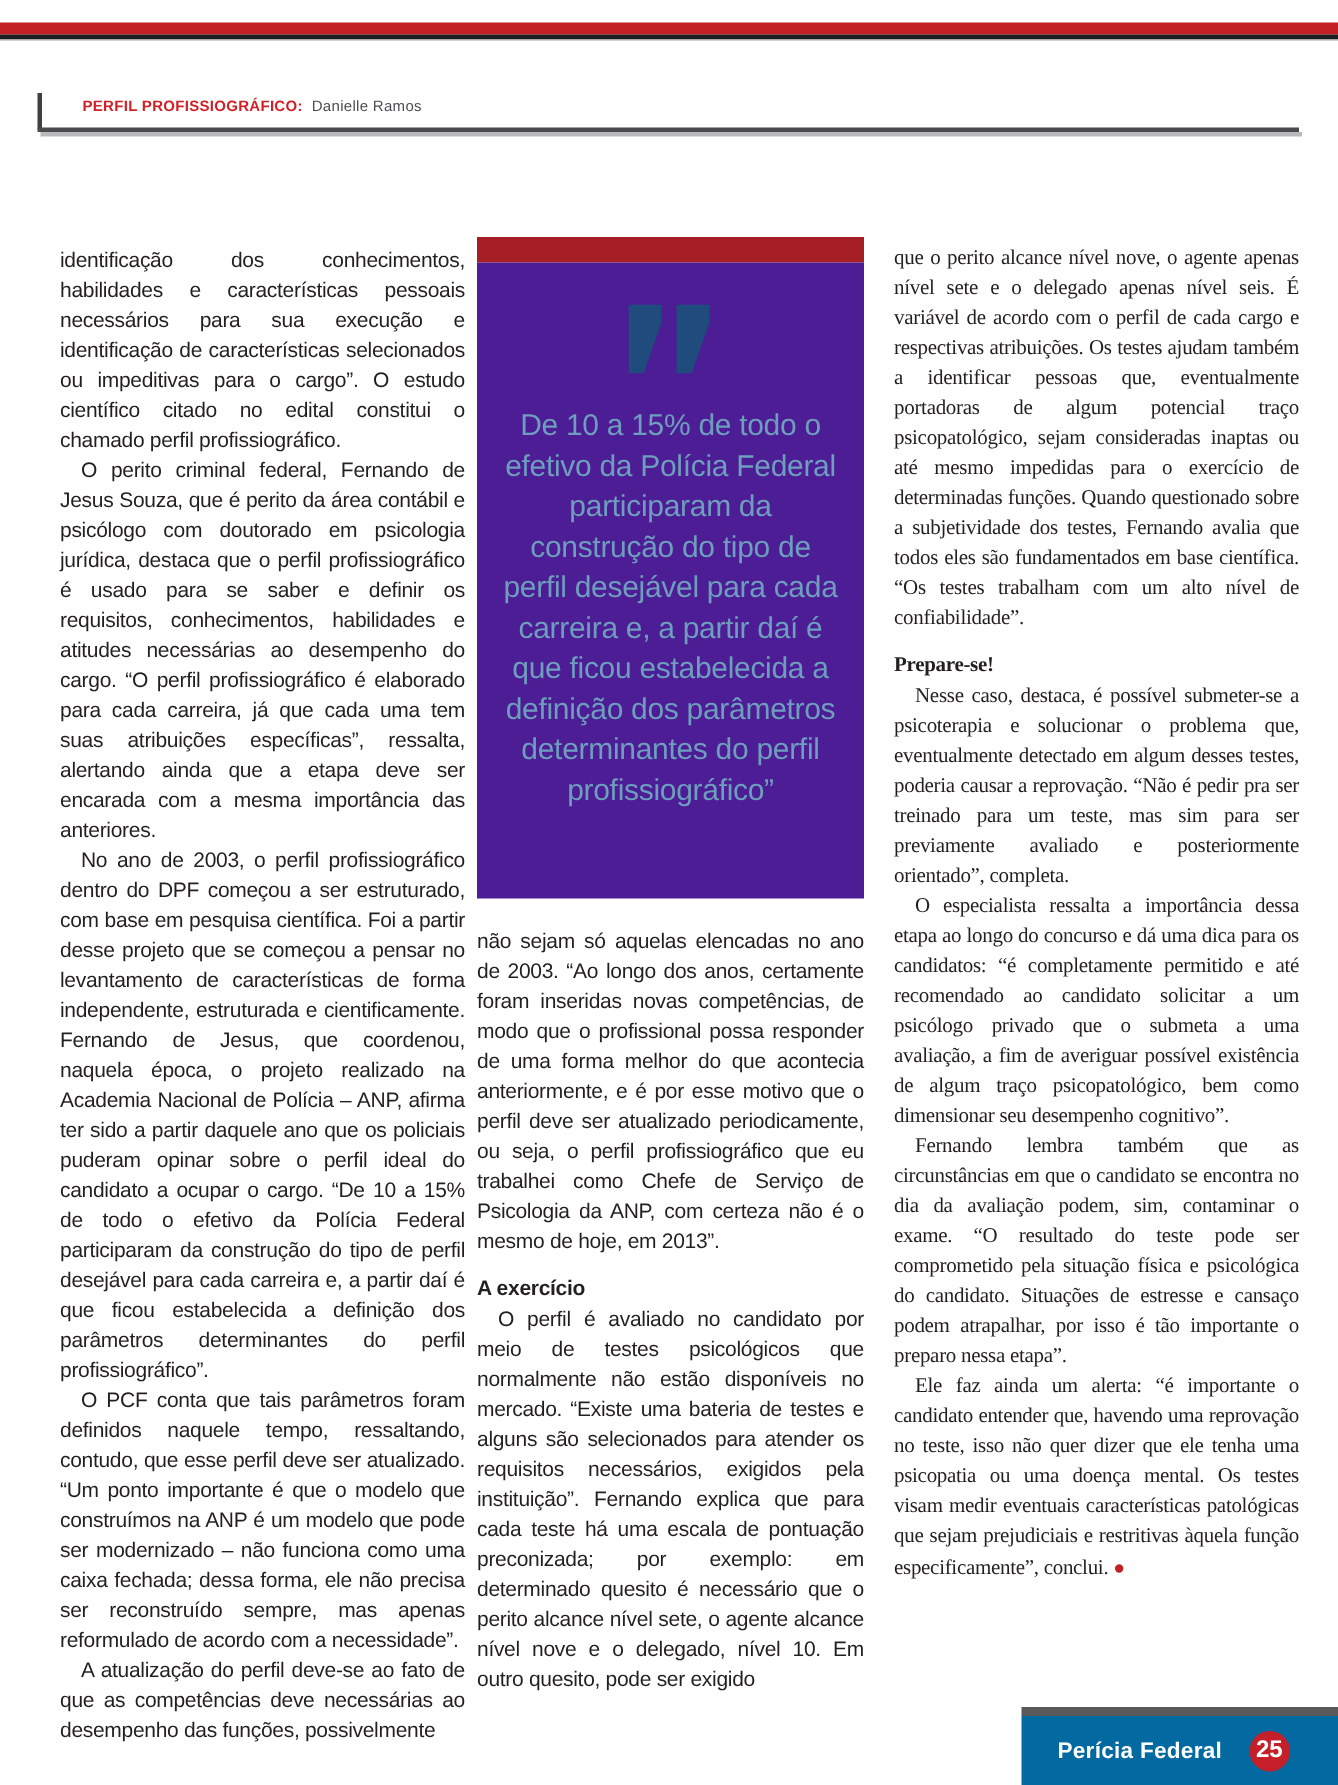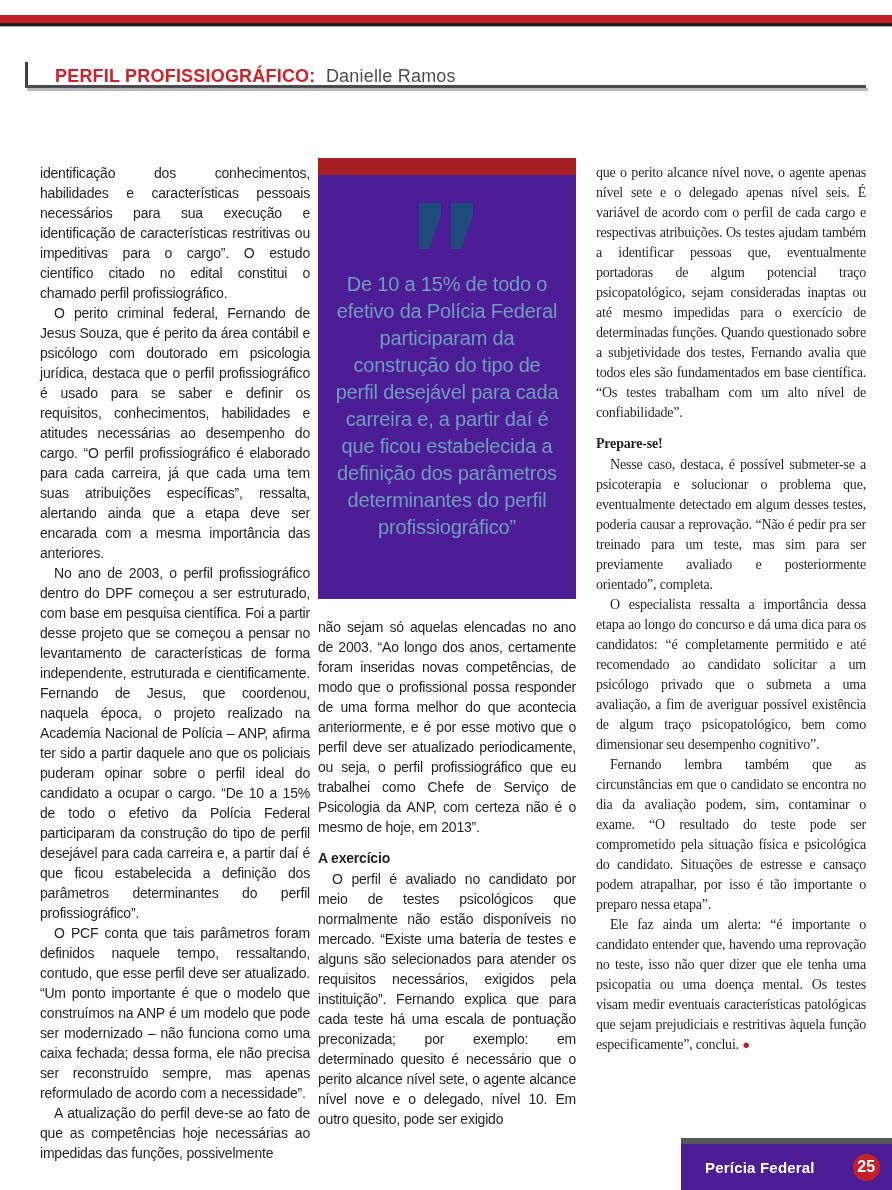--- a/index.html
+++ b/index.html
@@ -7,21 +7,21 @@
     position:relative;width:892px;height:1190px;background:#ffffff;overflow:hidden;
     font-family:"Liberation Sans","DejaVu Sans",sans-serif;color:#231f20;
   }
   
   .topbar-red{position:absolute;left:0;top:15px;width:892px;height:8px;background:#c32026;}
   .topbar-black{position:absolute;left:0;top:23px;width:892px;height:3px;background:#1d1d1f;}
   .topbar-gray{position:absolute;left:0;top:26px;width:892px;height:1px;background:#a8a8a8;}
   
   .kicker{position:absolute;left:25px;top:62px;width:841px;height:24px;}
   .kicker-bar{position:absolute;left:0;top:0;width:3px;height:24px;background:#3f3f41;}
-  .kicker-text{position:absolute;left:30px;top:4px;font-size:18px;letter-spacing:0.2px;white-space:nowrap;}
+  .kicker-text{position:absolute;left:30px;top:4px;font-size:10px;letter-spacing:0.2px;white-space:nowrap;}
   .kicker-label{color:#d22027;font-weight:bold;}
   .kicker-author{color:#4d4d4f;}
   .kicker-rule{position:absolute;left:25px;top:85px;width:841px;height:3px;background:#4b4b4d;box-shadow:2px 3px 0 #b9b9bb;}
   
   .col{position:absolute;text-align:justify;font-size:14px;line-height:20px;letter-spacing:-0.2px;}
   .col p{margin:0;}
   .col p.indent{text-indent:14px;}
   .col .heading{font-weight:bold;margin:11px 0 1px 0;}
   .col1{left:40px;top:163px;width:270px;}
   .col2{left:318px;top:158px;width:258px;}
@@ -32,21 +32,21 @@
   .pq-box{height:424px;background:#4c1d95;box-sizing:border-box;padding:28px 12px 0 12px;text-align:center;}
   .pq-icon{display:block;margin:0 auto 22px auto;}
   .pq-text{
     font-size:20px;line-height:27px;color:#6f9dbe;text-align:center;
     letter-spacing:-0.2px;text-indent:0;
   }
   .end-dot{color:#c32026;font-size:13px;}
   
   .footer{position:absolute;left:681px;top:1138px;width:211px;height:52px;}
   .footer-strip{height:6px;background:#58595b;}
-  .footer-body{height:46px;background:#4c1d95;display:flex;align-items:center;gap:20px;}
+  .footer-body{height:46px;background:#0369a1;display:flex;align-items:center;}
   .footer-title{color:#ffffff;font-weight:bold;font-size:15px;margin-left:24px;letter-spacing:0.2px;}
   .footer-page{
     margin-left:18px;width:27px;height:27px;border-radius:50%;background:#c5202a;color:#ffffff;
     font-weight:bold;font-size:16px;display:flex;align-items:center;justify-content:center;
   }
 </style>
 </head>
 <body>
 
 <div class="page">
@@ -58,25 +58,25 @@
   <div class="kicker">
     <span class="kicker-bar"></span>
     <span class="kicker-text">
       <span class="kicker-label">PERFIL PROFISSIOGRÁFICO:</span>
       <span class="kicker-author">&nbsp;<span>Danielle Ramos</span></span>
     </span>
   </div>
   <div class="kicker-rule"></div>
 
   <div class="col col1">
-      <p class="">identificação dos conhecimentos, habilidades e características pessoais necessários para sua execução e identificação de características restritivas ou impeditivas para o cargo”. O estudo científico citado no edital constitui o chamado perfil profissiográfico.</p>
+      <p class="">identificação dos conhecimentos, habilidades e características pessoais necessários para sua execução e identificação de características selecionados ou impeditivas para o cargo”. O estudo científico citado no edital constitui o chamado perfil profissiográfico.</p>
       <p class="indent">O perito criminal federal, Fernando de Jesus Souza, que é perito da área contábil e psicólogo com doutorado em psicologia jurídica, destaca que o perfil profissiográfico é usado para se saber e definir os requisitos, conhecimentos, habilidades e atitudes necessárias ao desempenho do cargo. “O perfil profissiográfico é elaborado para cada carreira, já que cada uma tem suas atribuições específicas”, ressalta, alertando ainda que a etapa deve ser encarada com a mesma importância das anteriores.</p>
       <p class="indent">No ano de 2003, o perfil profissiográfico dentro do DPF começou a ser estruturado, com base em pesquisa científica. Foi a partir desse projeto que se começou a pensar no levantamento de características de forma independente, estruturada e cientificamente. Fernando de Jesus, que coordenou, naquela época, o projeto realizado na Academia Nacional de Polícia – ANP, afirma ter sido a partir daquele ano que os policiais puderam opinar sobre o perfil ideal do candidato a ocupar o cargo. “De 10 a 15% de todo o efetivo da Polícia Federal participaram da construção do tipo de perfil desejável para cada carreira e, a partir daí é que ficou estabelecida a definição dos parâmetros determinantes do perfil profissiográfico”.</p>
       <p class="indent">O PCF conta que tais parâmetros foram definidos naquele tempo, ressaltando, contudo, que esse perfil deve ser atualizado. “Um ponto importante é que o modelo que construímos na ANP é um modelo que pode ser modernizado – não funciona como uma caixa fechada; dessa forma, ele não precisa ser reconstruído sempre, mas apenas reformulado de acordo com a necessidade”.</p>
-      <p class="indent">A atualização do perfil deve-se ao fato de que as competências hoje necessárias ao impedidas das funções, possivelmente</p>
+      <p class="indent">A atualização do perfil deve-se ao fato de que as competências deve necessárias ao desempenho das funções, possivelmente</p>
     </div>
 
   <div class="col col2">
     <div class="pq">
       <div class="pq-bar"></div>
       <div class="pq-box">
         <svg class="pq-icon" width="56" height="46" viewBox="0 0 56 46" aria-hidden="true">
           <polygon points="0,0 22,0 22,12 10,46 0,46" fill="#1f4b7d"></polygon>
           <polygon points="32,0 54,0 54,12 42,46 32,46" fill="#1f4b7d"></polygon>
         </svg>

